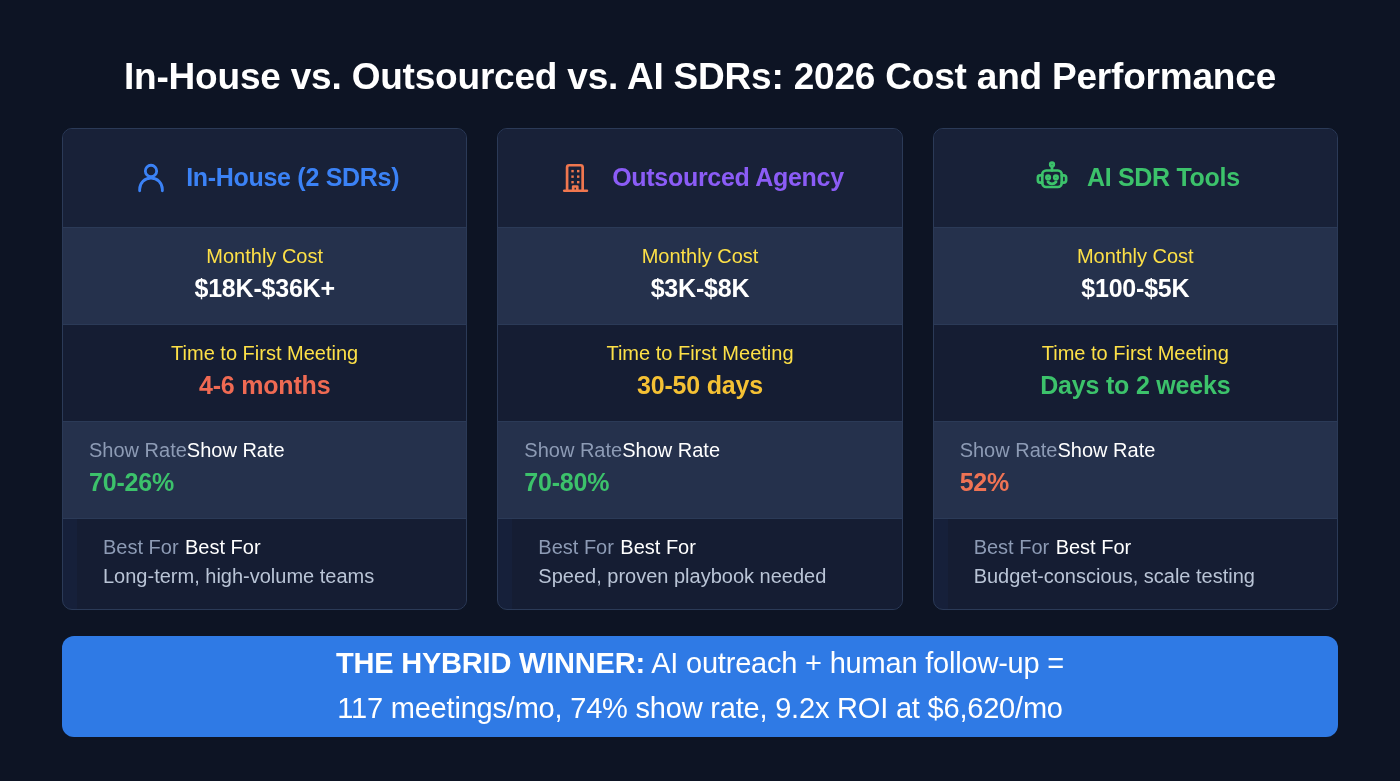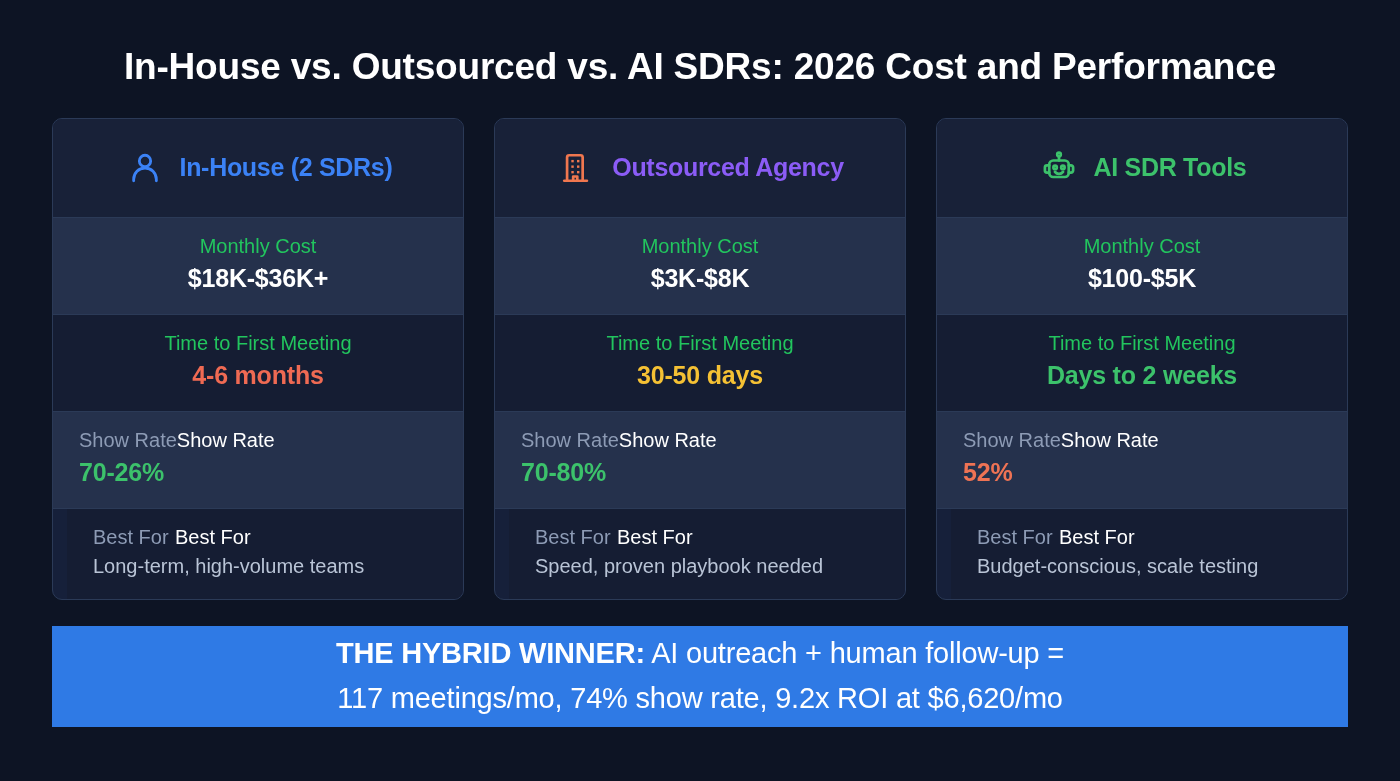--- a/index.html
+++ b/index.html
@@ -6,21 +6,21 @@
   html, body {
     width:1400px; height:781px;
     background:#0d1424;
     font-family:"Liberation Sans", sans-serif;
     overflow:hidden;
   }
   #page {
     position:relative;
     width:1400px; height:607px;
     background:#0d1424;
-    padding:0;
+    padding:10px;
   }
 
   
   .page-title {
     text-align:center;
     color:#ffffff;
     font-size:37px;
     font-weight:bold;
     letter-spacing:-0.2px;
     line-height:1.1;
@@ -78,21 +78,21 @@
   }
   .row:last-child { border-bottom:none;margin-left:14px; }
   .row.light { background:#25314c; }
   .row.dark  { background:#151d33; }
 
   .row.centered { text-align:center; }
   .row.lefted   { text-align:left; padding-left:26px; }
 
   .row-label {
     font-size:20px;
-    color:#22c55e;
+    color:#fde047;
     line-height:1.45;
   }
   .row-value {
     font-size:25px;
     font-weight:bold;
     color:#ffffff;
     line-height:1.4;
     letter-spacing:-0.2px;
   }
 
@@ -115,21 +115,21 @@
 
   .v-green  { color:#3cc26b; }
   .v-orange { color:#ef7354; }
   .v-red    { color:#ef6a53; }
   .v-yellow { color:#f5c134; }
 
   
   .banner {
     margin:26px 52px 0;
     background:#2f7ae5;
-    border-radius:0;
+    border-radius:12px;
     height:101px;
     display:flex;
     flex-direction:column;
     align-items:center;
     justify-content:center;
     text-align:center;
     color:#ffffff;
   }
   .banner-line {
     font-size:29px;

